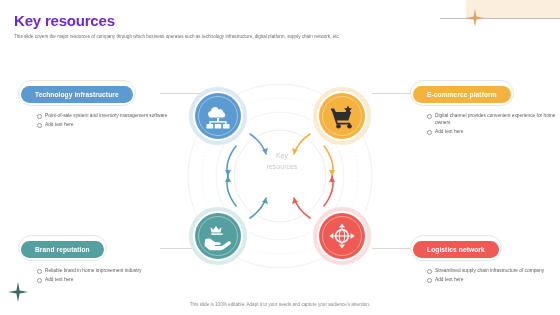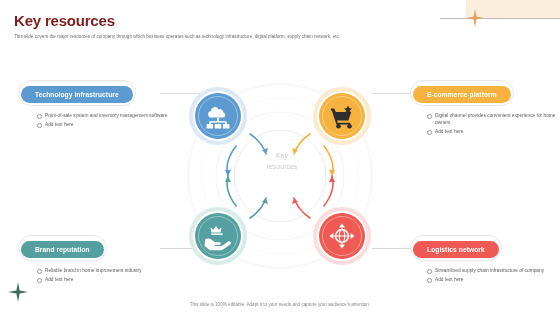--- a/index.html
+++ b/index.html
@@ -36,21 +36,21 @@
 
   #sparkle-tr { top: 9px; left: 466px; }
   #sparkle-bl { top: 282px; left: 8px; width: 20px; height: 20px; }
 
   
   #page-title {
     position: absolute;
     top: 12px; left: 14px;
     font-size: 15px;
     font-weight: bold;
-    color: #7f1d1d;
+    color: #6d28d9;
     letter-spacing: -0.2px;
   }
   #page-subtitle {
     position: absolute;
     top: 33px; left: 14px;
     width: 520px;
     font-size: 4.6px;
     line-height: 7px;
     color: #6f6f6f;
     white-space: nowrap;

